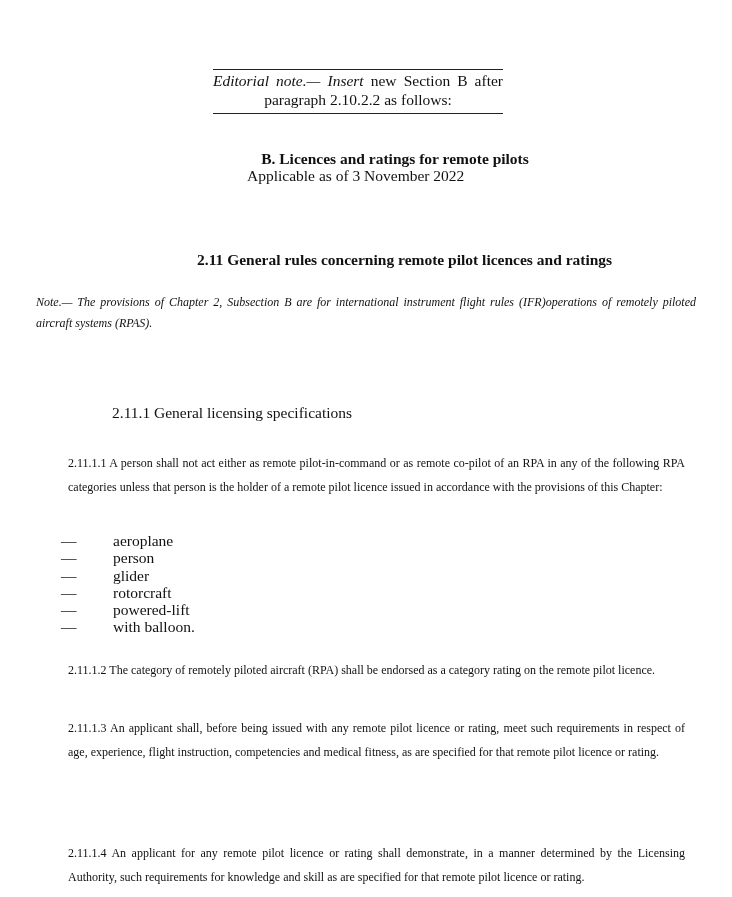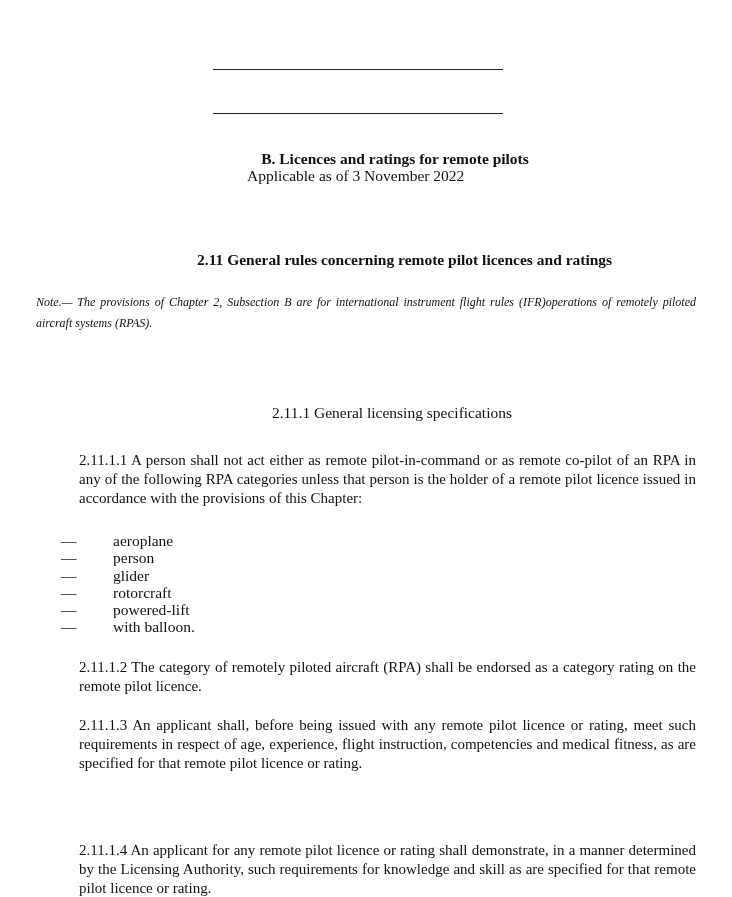--- a/index.html
+++ b/index.html
@@ -75,32 +75,31 @@
       font-style: italic;
       font-size: 12px;
       line-height: 21px;
       text-align: justify;
     }
     .h2111 {
       position: absolute;
       left: 0;
       width: 732px;
       top: 404px;
-      text-align: center;
-      padding-left: 52px;
+      padding-left: 112px;
       box-sizing: border-box;
       font-size: 15.5px;
       line-height: 18px;
     }
     .para {
       position: absolute;
-      left: 79px;
+      left: 68px;
       width: 617px;
-      font-size: 15px;
-      line-height: 19px;
+      font-size: 12px;
+      line-height: 24px;
       text-align: justify;
     }
     .list {
       position: absolute;
       left: 61px;
       top: 532px;
       margin: 0;
       padding: 0;
       list-style: none;
       font-size: 15.5px;
@@ -112,20 +111,26 @@
     .list .dash {
       width: 52px;
       display: inline-block;
     }
   </style>
 </head>
 <body>
 
 <div class="rule" style="top:69px;"></div>
 <div class="ed-note">
+  <div class="line1">
+    <i>Editorial note.—</i>
+    <i>Insert</i>
+    <span>new Section B after</span>
+  </div>
+  <div>paragraph 2.10.2.2 as follows:</div>
 </div>
 <div class="rule" style="top:113px;"></div>
 
 <div class="section-title">B. Licences and ratings for remote pilots</div>
 <div class="applicable">Applicable as of 3 November 2022</div>
 
 <div class="h211">2.11 General rules concerning remote pilot licences and ratings</div>
 
 <div class="note">Note.— The provisions of Chapter 2, Subsection B are for international instrument flight rules (IFR)operations of remotely piloted aircraft systems (RPAS).</div>
 

